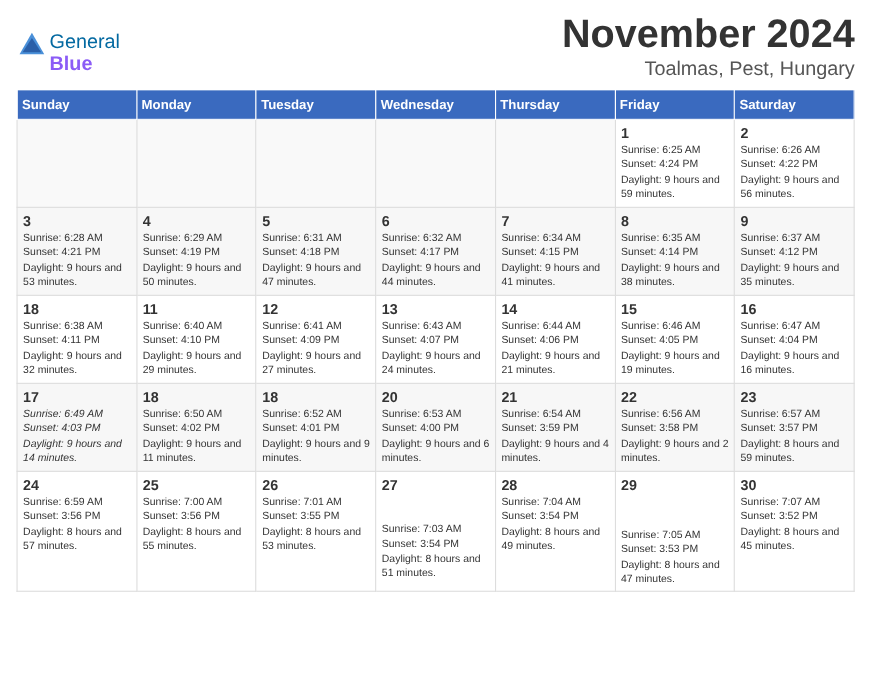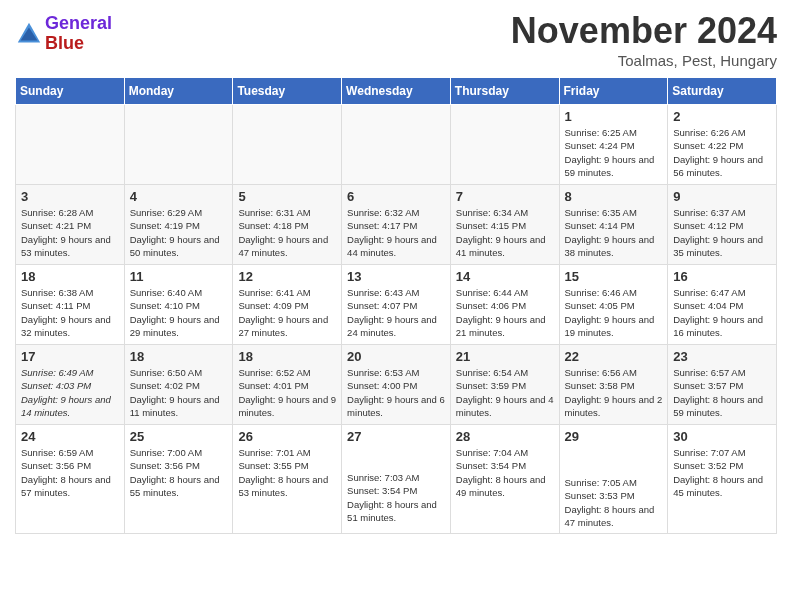--- a/index.html
+++ b/index.html
@@ -33,21 +33,21 @@
     }
     .title-block {
       text-align: right;
     }
     .month-title {
       font-size: 36px;
       font-weight: bold;
       color: #333;
     }
     .location {
-      font-size: 15px;
+      font-size: 18px;
       color: #555;
     }
     table {
       width: 100%;
       border-collapse: collapse;
       table-layout: fixed;
       padding-left: 41px;
     }
     thead tr th {
       background-color: #3a6abf;
@@ -88,22 +88,22 @@
 </head>
 <body>
 
 <div class="header">
   <div class="logo">
     <svg class="logo-icon" viewBox="0 0 30 30">
       <polygon points="15,3 27,24 3,24" fill="#4a90d9"></polygon>
       <polygon points="15,8 24,22 6,22" fill="#2a5fa8"></polygon>
     </svg>
     <div class="logo-text">
-      <span style="font-size:18px;font-weight:bold;color:#6d28d9;">General</span>
-      <span style="font-size:18px;font-weight:bold;color:#b91c1c;">Blue</span>
+      <span style="font-size:18px;font-weight:normal;color:#0369a1;margin-top:15px;">General</span>
+      <span style="font-size:18px;font-weight:bold;color:#8b5cf6;">Blue</span>
     </div>
   </div>
   <div class="title-block">
     <div class="month-title">November 2024</div>
     <div class="location">Toalmas, Pest, Hungary</div>
   </div>
 </div>
 
 <table>
   <thead>

